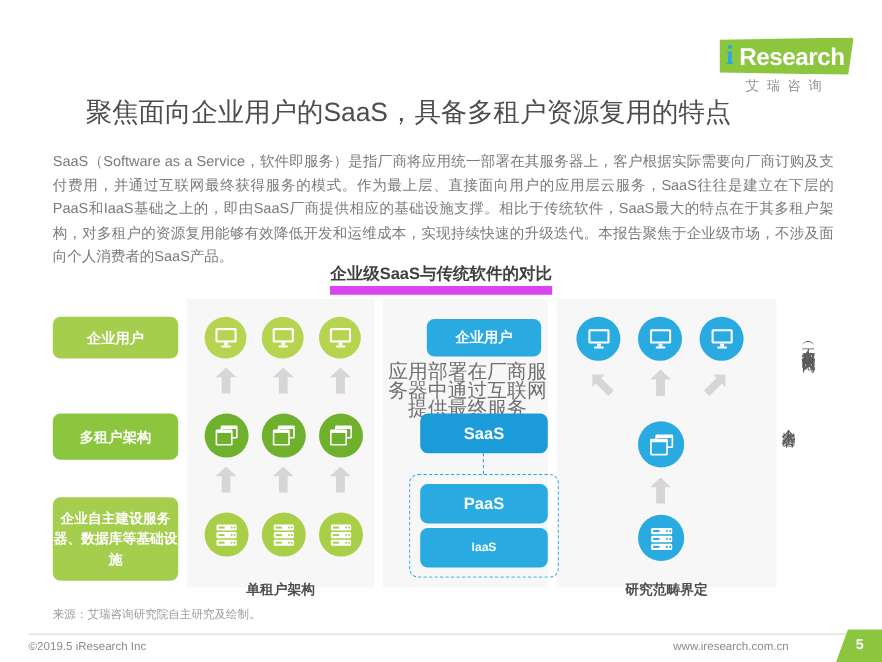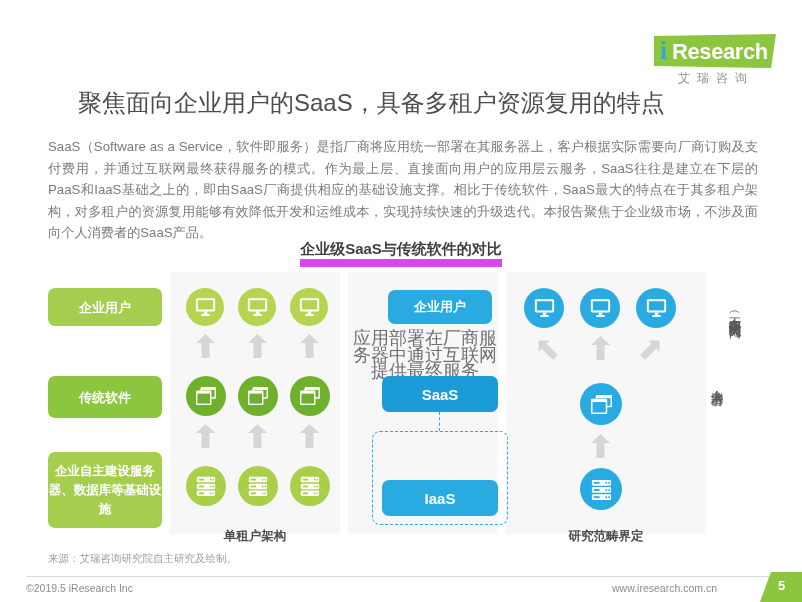--- a/index.html
+++ b/index.html
@@ -76,21 +76,21 @@
   .g2{left:48px;top:376px;width:114px;height:42px;background:#8cc63e;}
   .g3{left:48px;top:452px;width:114px;height:76px;background:#a5ce4e;font-size:12.5px;}
 
   .bbox{
     position:absolute;border-radius:7px;color:#fff;
     font-weight:bold;display:flex;align-items:center;justify-content:center;
   }
   .b-user{left:388px;top:290px;width:104px;height:34px;background:#29abe2;font-size:13px;}
   .b-saas{left:382px;top:376px;width:116px;height:36px;background:#1b9cd8;font-size:15px;}
   .b-paas{left:382px;top:440px;width:116px;height:36px;background:#29abe2;font-size:15px;}
-  .b-iaas{left:382px;top:480px;width:116px;height:36px;background:#29abe2;font-size:15px;}
+  .b-iaas{left:382px;top:480px;width:116px;height:36px;background:#29abe2;font-size:11px;}
 
   .mid-note{
     position:absolute;left:352px;top:330px;width:146px;
     font-size:18px;line-height:16.5px;color:#6f7073;text-align:center;
   }
 
   .dash-box{
     position:absolute;left:372px;top:431px;width:136px;height:94px;
     border:1.6px dashed #29abe2;border-radius:8px;box-sizing:border-box;
   }
@@ -170,21 +170,21 @@
 
   <div class="diagram-title">
     <span style="border-bottom:8px solid #d946ef;padding-bottom:2px;">企业级SaaS与传统软件的对比</span>
   </div>
 
   <div class="panel panel-left"></div>
   <div class="panel panel-mid"></div>
   <div class="panel panel-right"></div>
 
   <div class="gbox g1">企业用户</div>
-  <div class="gbox g2">传统软件</div>
+  <div class="gbox g2">多租户架构</div>
   <div class="gbox g3">企业自主建设服务器、数据库等基础设施</div>
 
   <div class="circ c-green-l" style="left:186px;top:288px;width:38px;height:38px;">
     <svg class="ico" width="21" height="20" viewBox="0 0 24 22">
         <rect x="1" y="1" width="22" height="15" rx="1.6" fill="#fff"></rect>
         <rect x="3.2" y="3.2" width="17.6" height="10.6" fill="#b5d44f"></rect>
         <rect x="10" y="16" width="4" height="3" fill="#fff"></rect>
         <rect x="7" y="19" width="10" height="2.2" rx="1" fill="#fff"></rect>
       </svg>
   </div>
@@ -309,20 +309,21 @@
         <circle cx="17" cy="20" r="1" fill="#a9cf48"></circle>
         <circle cx="20" cy="20" r="1" fill="#a9cf48"></circle>
       </svg>
   </div>
 
   <div class="bbox b-user">企业用户</div>
   <div class="mid-note">应用部署在厂商服务器中通过互联网提供最终服务</div>
   <div class="dash-conn"></div>
   <div class="dash-box"></div>
   <div class="bbox b-saas">SaaS</div>
+  <div class="bbox b-paas">PaaS</div>
   <div class="bbox b-iaas">IaaS</div>
 
   <div class="circ c-blue" style="left:524px;top:288px;width:40px;height:40px;">
     <svg class="ico" width="21" height="20" viewBox="0 0 24 22">
         <rect x="1" y="1" width="22" height="15" rx="1.6" fill="#fff"></rect>
         <rect x="3.2" y="3.2" width="17.6" height="10.6" fill="#29abe2"></rect>
         <rect x="10" y="16" width="4" height="3" fill="#fff"></rect>
         <rect x="7" y="19" width="10" height="2.2" rx="1" fill="#fff"></rect>
       </svg>
   </div>

